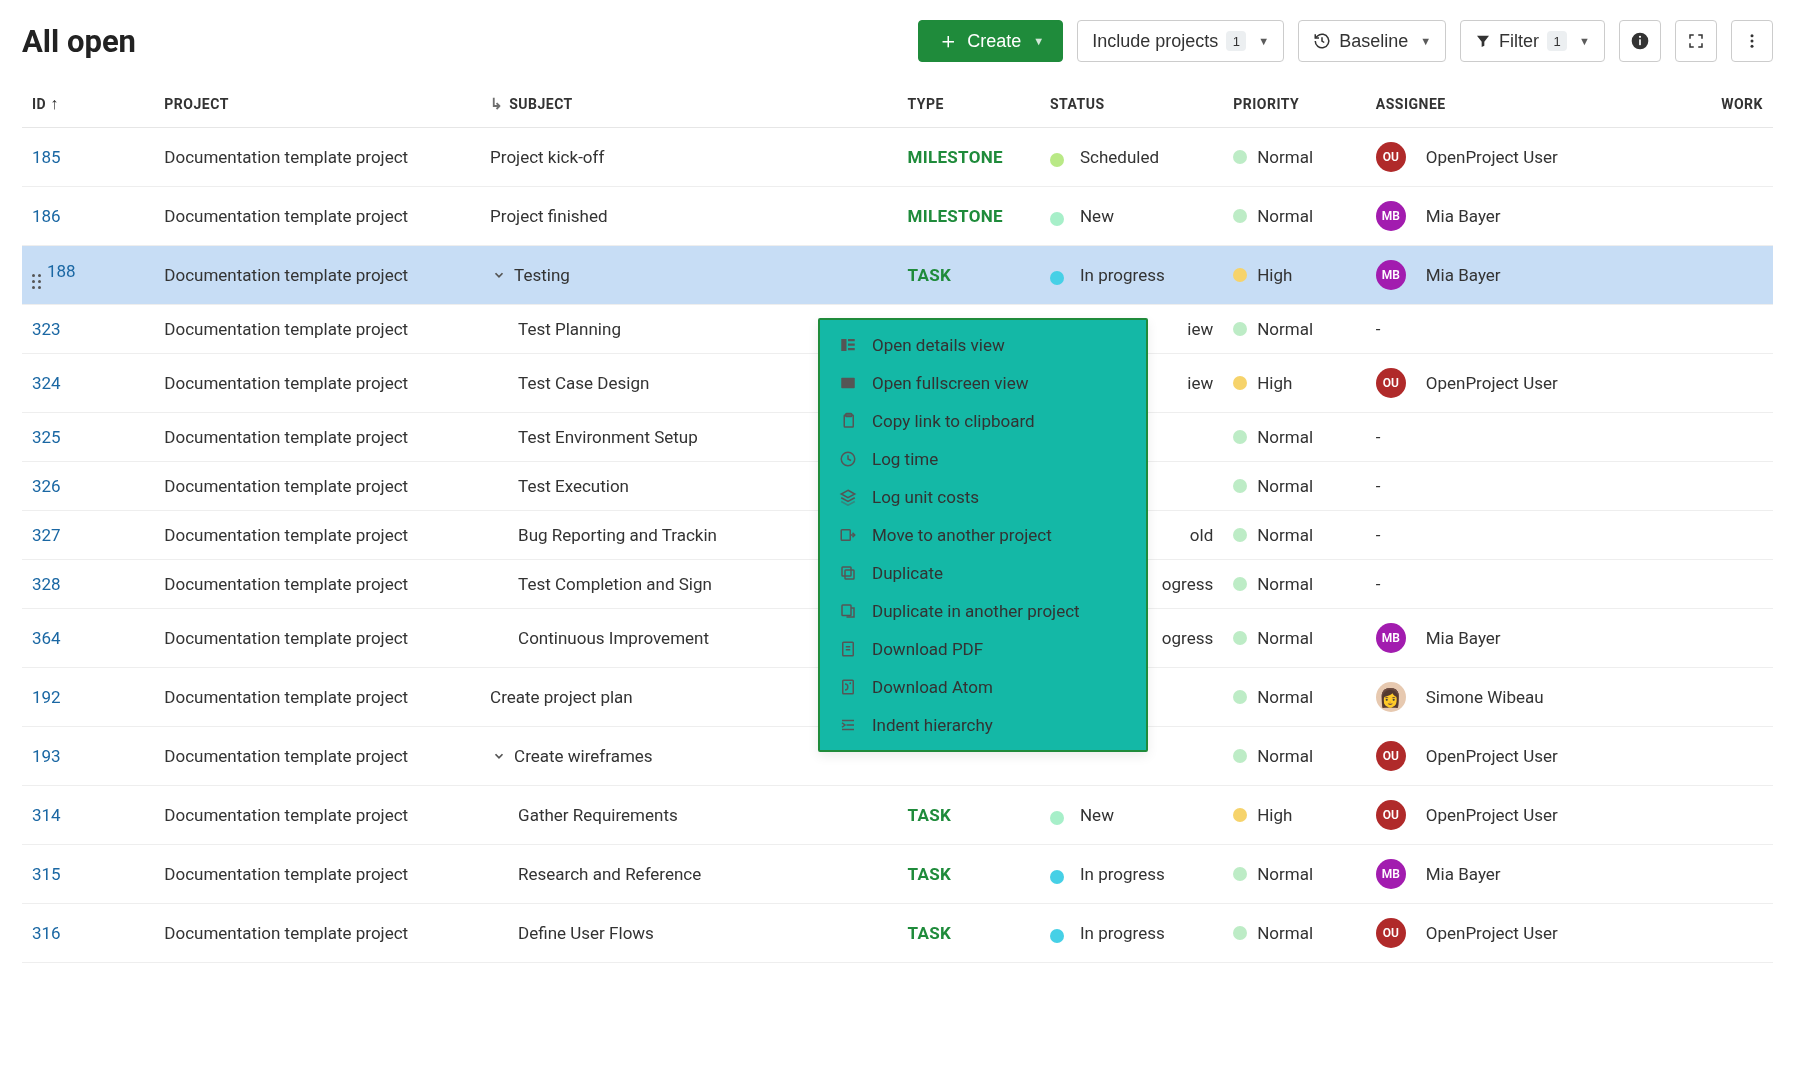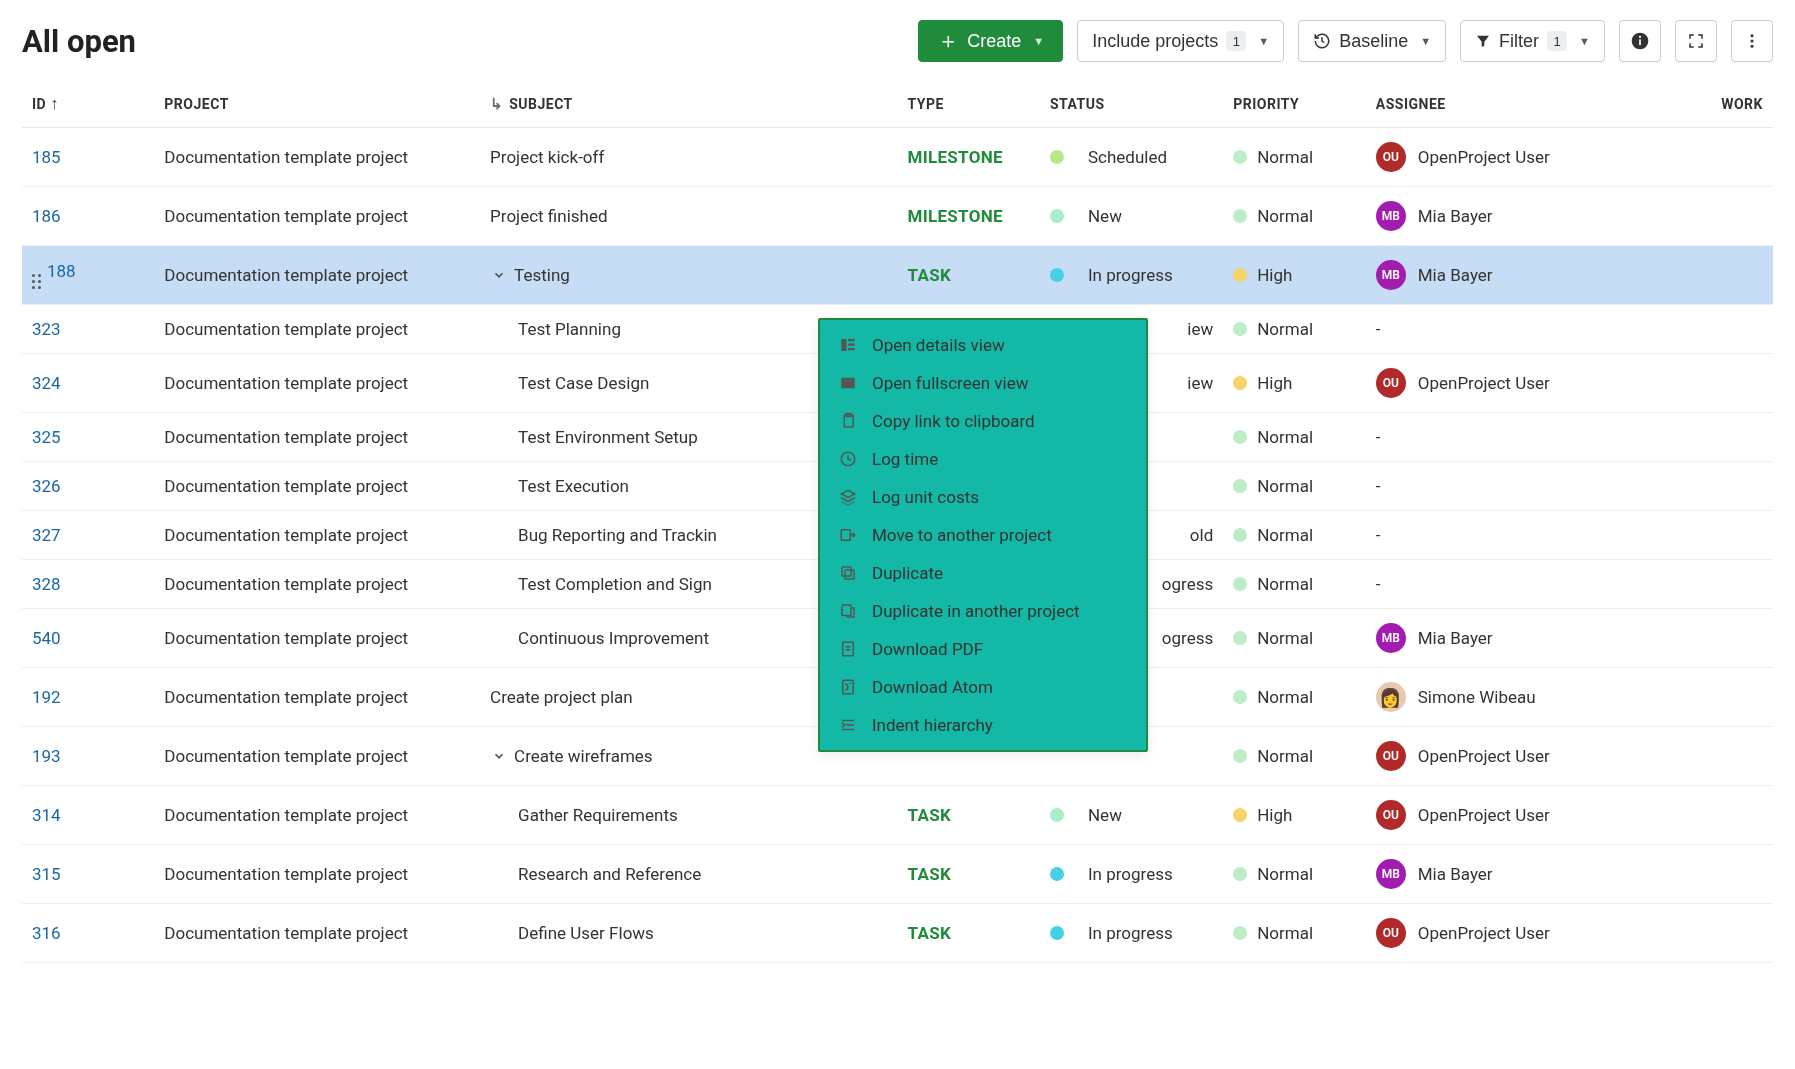--- a/index.html
+++ b/index.html
@@ -103,30 +103,30 @@
 .subject-cell { display:flex; align-items:center; gap:6px; }
 .subject-indent1 { padding-left: 28px; }
 .expander {
   display:inline-flex; width:18px; height:18px; align-items:center; justify-content:center;
   color:#555; cursor:pointer;
 }
 .type-milestone { color: #1f8b3b; font-weight: 700; letter-spacing:.3px; }
 .type-phase { color: #1f8b3b; font-weight: 700; letter-spacing:.3px; }
 .type-task { color: #1f8b3b; font-weight: 700; letter-spacing:.3px; }
 
-.status-cell { display:flex; align-items:center; gap:24px; }
+.status-cell { display:flex; align-items:flex-end; gap:16px; }
 .priority-cell { display:flex; align-items:center; gap:10px; }
 .dot { width:14px; height:14px; border-radius:50%; display:inline-block; }
 .dot.scheduled { background:#b9e986; }
 .dot.new { background:#a7efc9; }
 .dot.inprogress { background:#46d0e6; }
 .dot.pri-normal { background:#bdecc6; }
 .dot.pri-high { background:#f6d36b; }
 
-.assignee-cell { display:flex; align-items:center; gap:12px; }
+.assignee-cell { display:flex; align-items:center; gap:20px; }
 .avatar {
   width:30px;height:30px;border-radius:50%;display:inline-flex;align-items:center;justify-content:center;
   color:#fff; font-size:12px; font-weight:600;
 }
 .av-ou { background:#b02a2a; }
 .av-mb { background:#a21caf; }
 .av-photo { background:#e7c9b0; color:#6b4a2e; font-size:18px; }
 
 .drag-handle {
   display:inline-flex; flex-direction:column; gap:3px; padding-right:6px;
@@ -475,21 +475,21 @@
           <td>
             <div class="priority-cell">
               <span class="dot pri-normal"></span>
               <span>Normal</span>
             </div>
           </td>
           <td><span class="placeholder-dash">-</span></td>
           <td></td>
         </tr>
         <tr>
-          <td class="id"><a href="#">540</a></td>
+          <td class="id"><a href="#">364</a></td>
           <td>Documentation template project</td>
           <td>
             <div class="subject-cell subject-indent1">
               <span>Continuous Improvement</span>
             </div>
           </td>
           <td></td>
           <td style="text-align: right;">ogress</td>
           <td>
             <div class="priority-cell">

